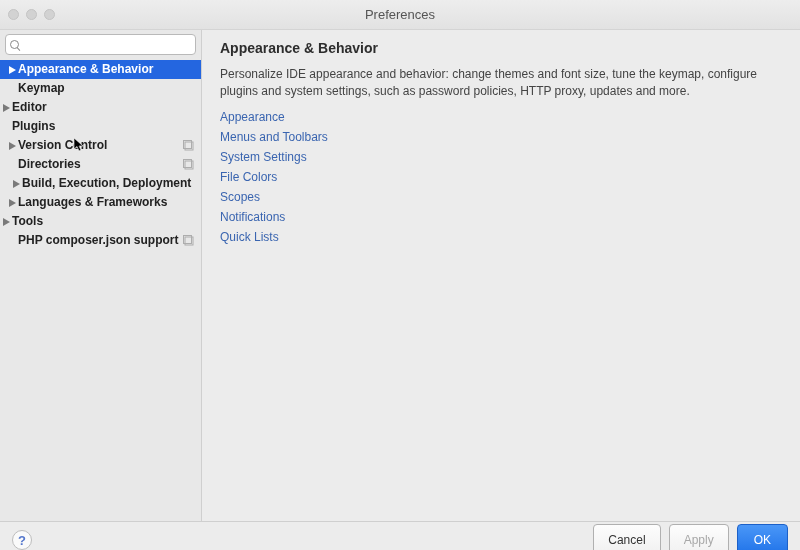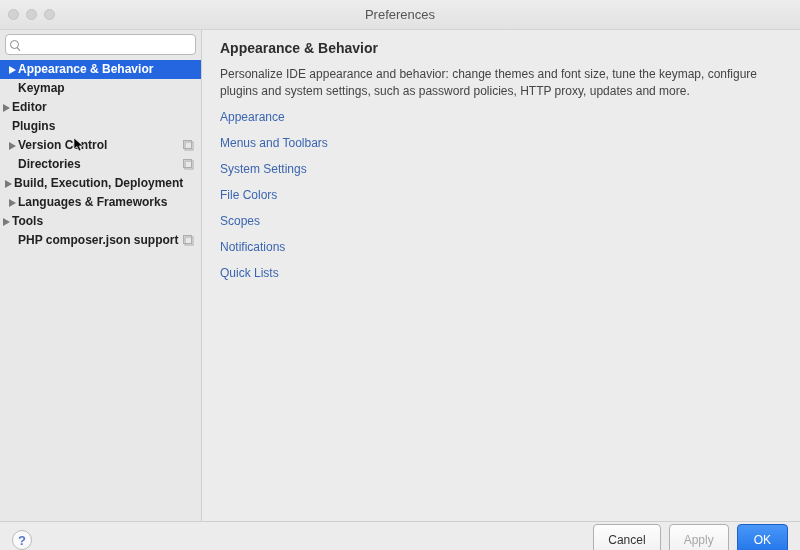--- a/index.html
+++ b/index.html
@@ -31,21 +31,21 @@
     .tree-item.bold .lbl { font-weight: 700; }
     .tree-item.selected { background: #2466e0; color: #fff; }
     .tree-item.selected .arrow svg polygon { fill: #fff; }
     .tree-item .proj-marker { width: 12px; height: 12px; opacity: .45; flex-shrink: 0; }
     .cursor { position: absolute; width: 10px; height: 14px; pointer-events: none; }
 
     
     .main { flex: 1; background: #ececec; display: flex; flex-direction: column; padding: 10px 16px 4px 18px; }
     .page-title { font-size: 14px; font-weight: 700; color: #2d2d2d; margin-bottom: 10px; }
     .desc { font-size: 12px; color: #444; line-height: 1.45; margin-bottom: 8px; }
-    .links { display: flex; flex-direction: column; gap: 10px; }
+    .links { display: flex; flex-direction: column; gap: 4px; }
     .links a { color: #3a65b0; font-size: 12px; text-decoration: none; line-height: 16px; }
 
     
     .footer { height: 37px; border-top: 1px solid #cfcfcf; background: #ececec; display: flex; align-items: center; padding: 0 12px; }
     .help-btn { width: 20px; height: 20px; border: 1px solid #bdbdbd; border-radius: 50%; background: #fafafa; display: flex; align-items: center; justify-content: center; color: #5577cc; font-size: 13px; font-weight: bold; cursor: default; }
     .footer-spacer { flex: 1; }
     .btn { height: 32px; border: 1px solid #b0b0b0; border-radius: 4px; background: linear-gradient(#fdfdfd,#f0f0f0); font-size: 12px; padding: 0 14px; margin-left: 8px; color: #333; cursor: default; }
     .btn.disabled { color: #a8a8a8; }
     .btn.primary { background: linear-gradient(#4a97f8,#1f72e8); border-color: #1c60c8; color: #fff; padding: 0 16px; }
   </style>
@@ -110,21 +110,21 @@
             </svg></span>
         </div>
         <div class="tree-item bold" style="padding-left: 6px;">
           <span class="arrow"></span>
           <span class="lbl">Directories</span>
           <span class="proj-marker"><svg width="12" height="12" viewBox="0 0 12 12">
               <rect x="2" y="2" width="8" height="8" fill="none" stroke="#666" stroke-width="1"></rect>
               <rect x="0.5" y="0.5" width="8" height="8" fill="none" stroke="#666" stroke-width="1"></rect>
             </svg></span>
         </div>
-        <div class="tree-item bold" style="padding-left: 2px;">
+        <div class="tree-item bold" style="padding-left: 10px;">
           <span class="arrow">
             <svg width="7" height="8" viewBox="0 0 7 8">
               <polygon points="0,0 7,4 0,8" fill="#7a7a7a"></polygon>
             </svg>
           </span>
           <span class="lbl">Build, Execution, Deployment</span>
         </div>
         <div class="tree-item bold" style="padding-left: 6px;">
           <span class="arrow">
             <svg width="7" height="8" viewBox="0 0 7 8">

